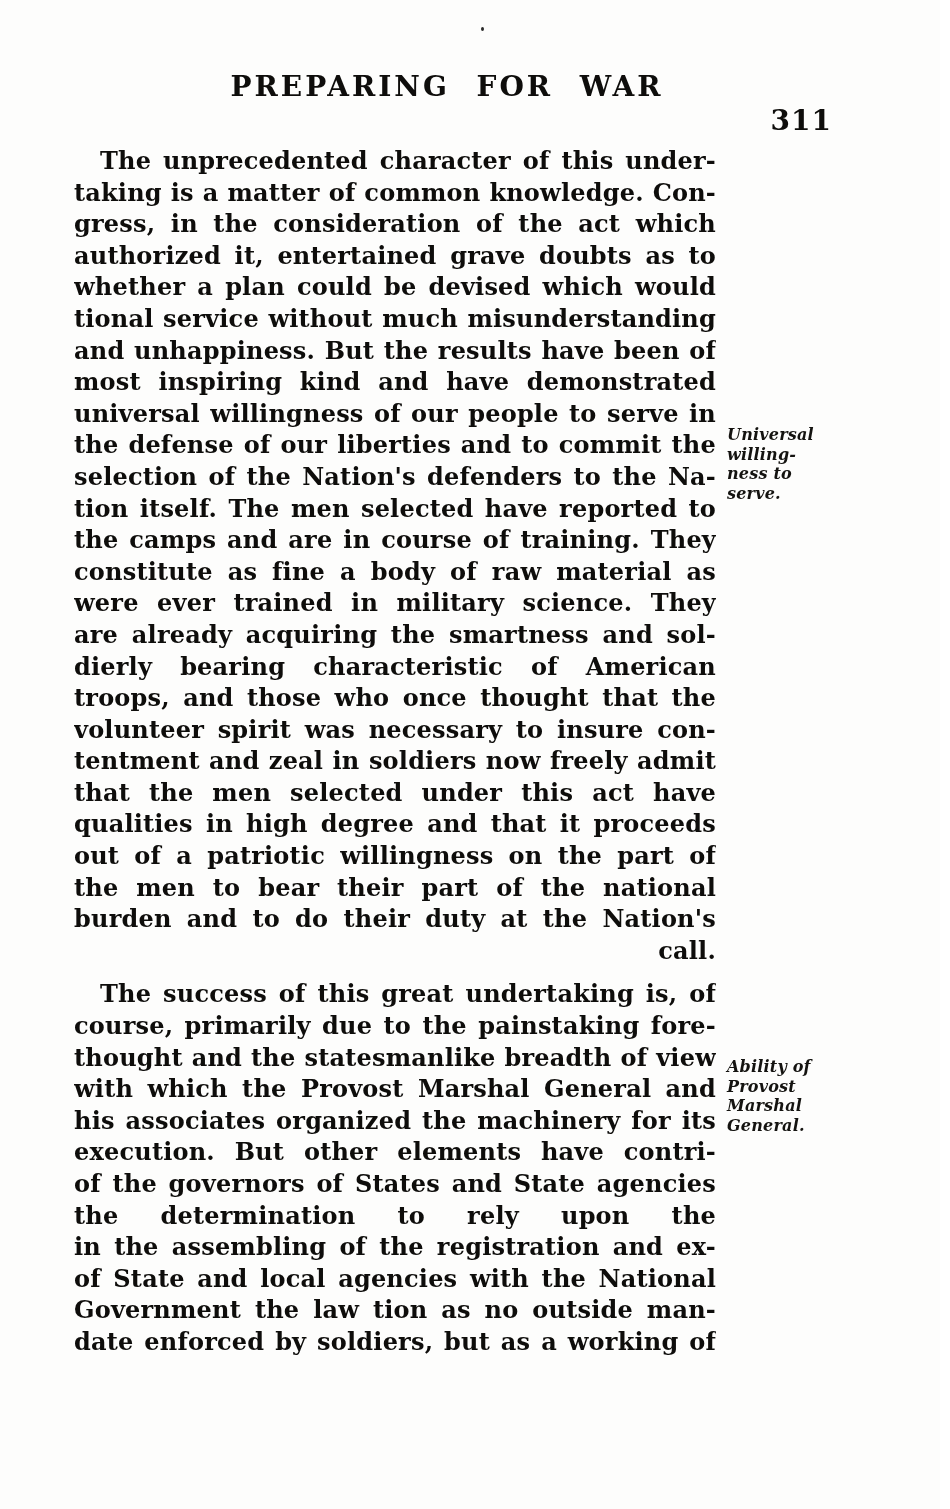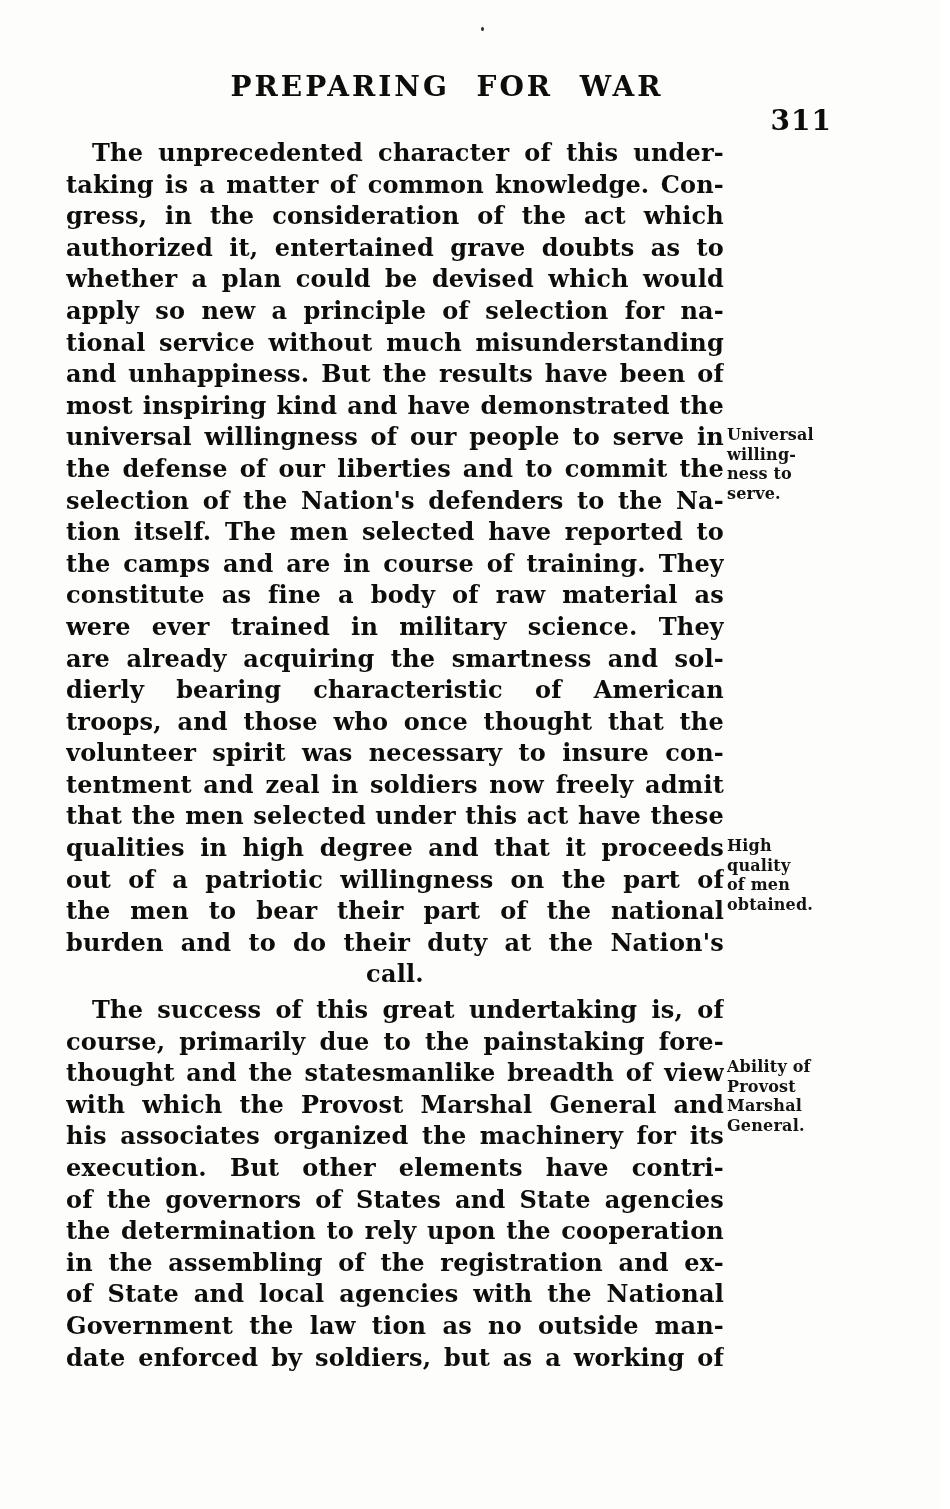--- a/index.html
+++ b/index.html
@@ -23,31 +23,31 @@
   }
   .pagenum{
     position:absolute;right:0;top:1px;
     font-size:28px;font-weight:700;letter-spacing:1px;margin-top:33px;
   }
   .body-text{
     position:absolute;left:62px;top:133px;width:666px;
     font-size:24px;font-weight:700;line-height:31.6px;
     letter-spacing:0.2px;
   }
-  .paragraph{margin:4px;}
-  .bline{height:31.6px;overflow:hidden;text-align:center;}
+  .paragraph{margin:12px;}
+  .bline{height:31.6px;overflow:hidden;text-align:right;}
   .bline.just{text-align:justify;text-align-last:justify;}
   .bline.indent{text-indent:26px;}
   .margin-notes{position:absolute;left:0;top:0;width:100%;height:100%;pointer-events:none;}
   .mnote{
     position:absolute;left:727px;width:120px;
     font-size:16px;font-weight:700;line-height:19.5px;
     letter-spacing:0.2px;color:#141310;
   }
-  .mline{white-space:nowrap;}
+  .mline{white-space:nowrap;font-style:italic;}
   .speck{
     position:absolute;left:481px;top:27px;width:3px;height:4px;
     background:#2a2a2a;border-radius:50%;
   }
 </style>
 </head>
 <body>
 
 <div class="page">
   <div class="speck"></div>
@@ -57,21 +57,20 @@
     <span class="pagenum">311</span>
   </div>
 
   <div class="body-text">
       <div class="paragraph">
         <div class="bline indent just">The unprecedented character of this under-</div>
         <div class="bline just">taking is a matter of common knowledge.  Con-</div>
         <div class="bline just">gress, in the consideration of the act which</div>
         <div class="bline just">authorized it, entertained grave doubts as to</div>
         <div class="bline just">whether a plan could be devised which would</div>
-        <div class="bline just">apply so new a principle of selection for na-</div>
         <div class="bline just">tional service without much misunderstanding</div>
         <div class="bline just">and unhappiness. But the results have been of a</div>
         <div class="bline just">most inspiring kind and have demonstrated the</div>
         <div class="bline just">universal willingness of our people to serve in</div>
         <div class="bline just">the defense of our liberties and to commit the</div>
         <div class="bline just">selection of the Nation's defenders to the Na-</div>
         <div class="bline just">tion itself.  The men selected have reported to</div>
         <div class="bline just">the camps and are in course of training.  They</div>
         <div class="bline just">constitute as fine a body of raw material as</div>
         <div class="bline just">were ever trained in military science.  They</div>
@@ -103,26 +102,20 @@
       </div>
     </div>
 
   <div class="margin-notes">
       <div class="mnote" style="top: 425.4px;">
         <div class="mline">Universal</div>
         <div class="mline">willing-</div>
         <div class="mline">ness to</div>
         <div class="mline">serve.</div>
       </div>
-      <div class="mnote" style="top: 836.2px;">
-        <div class="mline">High</div>
-        <div class="mline">quality</div>
-        <div class="mline">of men</div>
-        <div class="mline">obtained.</div>
-      </div>
       <div class="mnote" style="top: 1057.4px;">
         <div class="mline">Ability of</div>
         <div class="mline">Provost</div>
         <div class="mline">Marshal</div>
         <div class="mline">General.</div>
       </div>
     </div>
 </div>
 
 </body></html>

